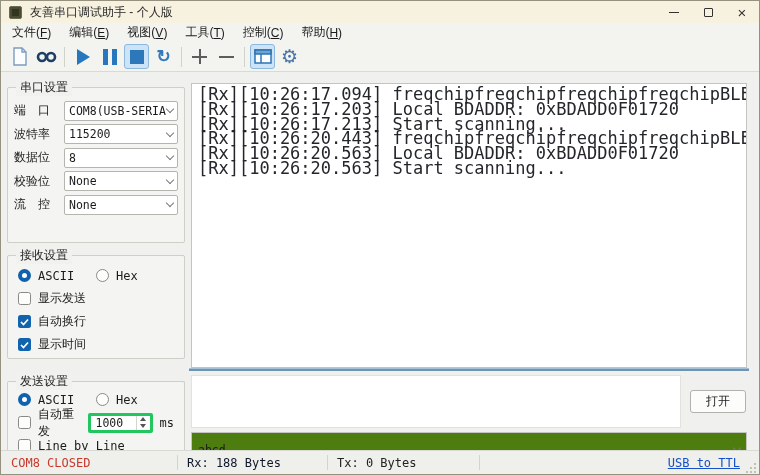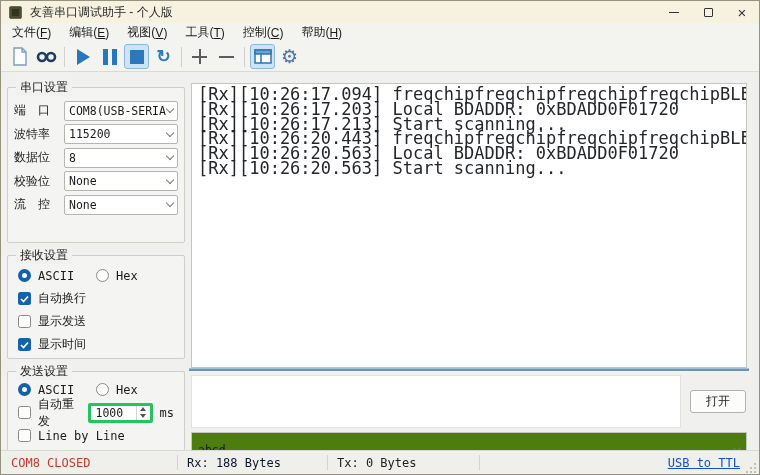--- a/index.html
+++ b/index.html
@@ -287,42 +287,42 @@
 
   <div class="group" style="top:254px; height:104px; padding-top:8px;">
     <span class="group-title">接收设置</span>
     <div class="optrow">
       <span class="radio on"></span>
       <span class="opt-label mono" style="width:58px;">ASCII</span>
       <span class="radio off"></span>
       <span class="opt-label mono">Hex</span>
     </div>
     <div class="optrow">
+      <span class="checkbox off"></span>
+      <span class="opt-label">显示发送</span>
+    </div>
+    <div class="optrow">
       <span class="checkbox on">
           <svg width="9" height="8">
             <polyline points="1,4 3.5,6.5 8,1.5" stroke="#fff" stroke-width="1.7" fill="none"></polyline>
           </svg>
         </span>
       <span class="opt-label">自动换行</span>
     </div>
     <div class="optrow">
-      <span class="checkbox off"></span>
-      <span class="opt-label">显示发送</span>
-    </div>
-    <div class="optrow">
       <span class="checkbox on">
           <svg width="9" height="8">
             <polyline points="1,4 3.5,6.5 8,1.5" stroke="#fff" stroke-width="1.7" fill="none"></polyline>
           </svg>
         </span>
       <span class="opt-label">显示时间</span>
     </div>
   </div>
 
-  <div class="group" style="top:370px; height:80px; padding-top:6px; border-bottom:none;">
+  <div class="group" style="top:380px; height:80px; padding-top:6px; border-bottom:none;">
     <span class="group-title">发送设置</span>
     <div class="optrow">
       <span class="radio on"></span>
       <span class="opt-label mono" style="width:58px;">ASCII</span>
       <span class="radio off"></span>
       <span class="opt-label mono">Hex</span>
     </div>
     <div class="optrow">
       <span class="checkbox off"></span>
       <span class="opt-label">自动重发</span>

